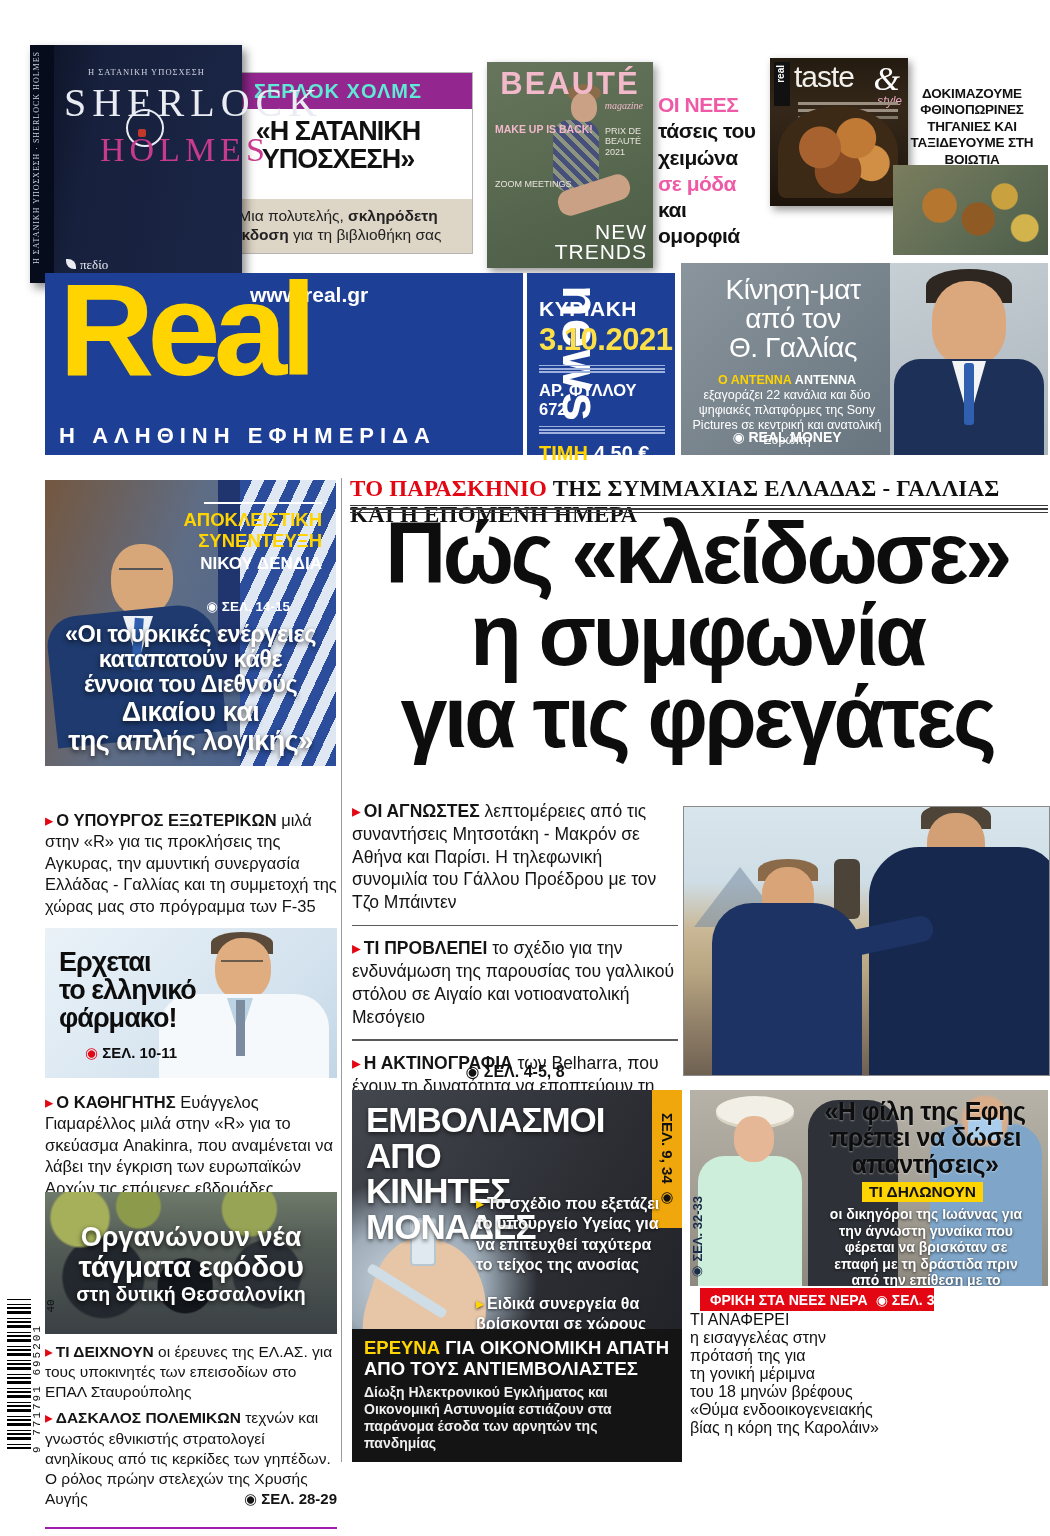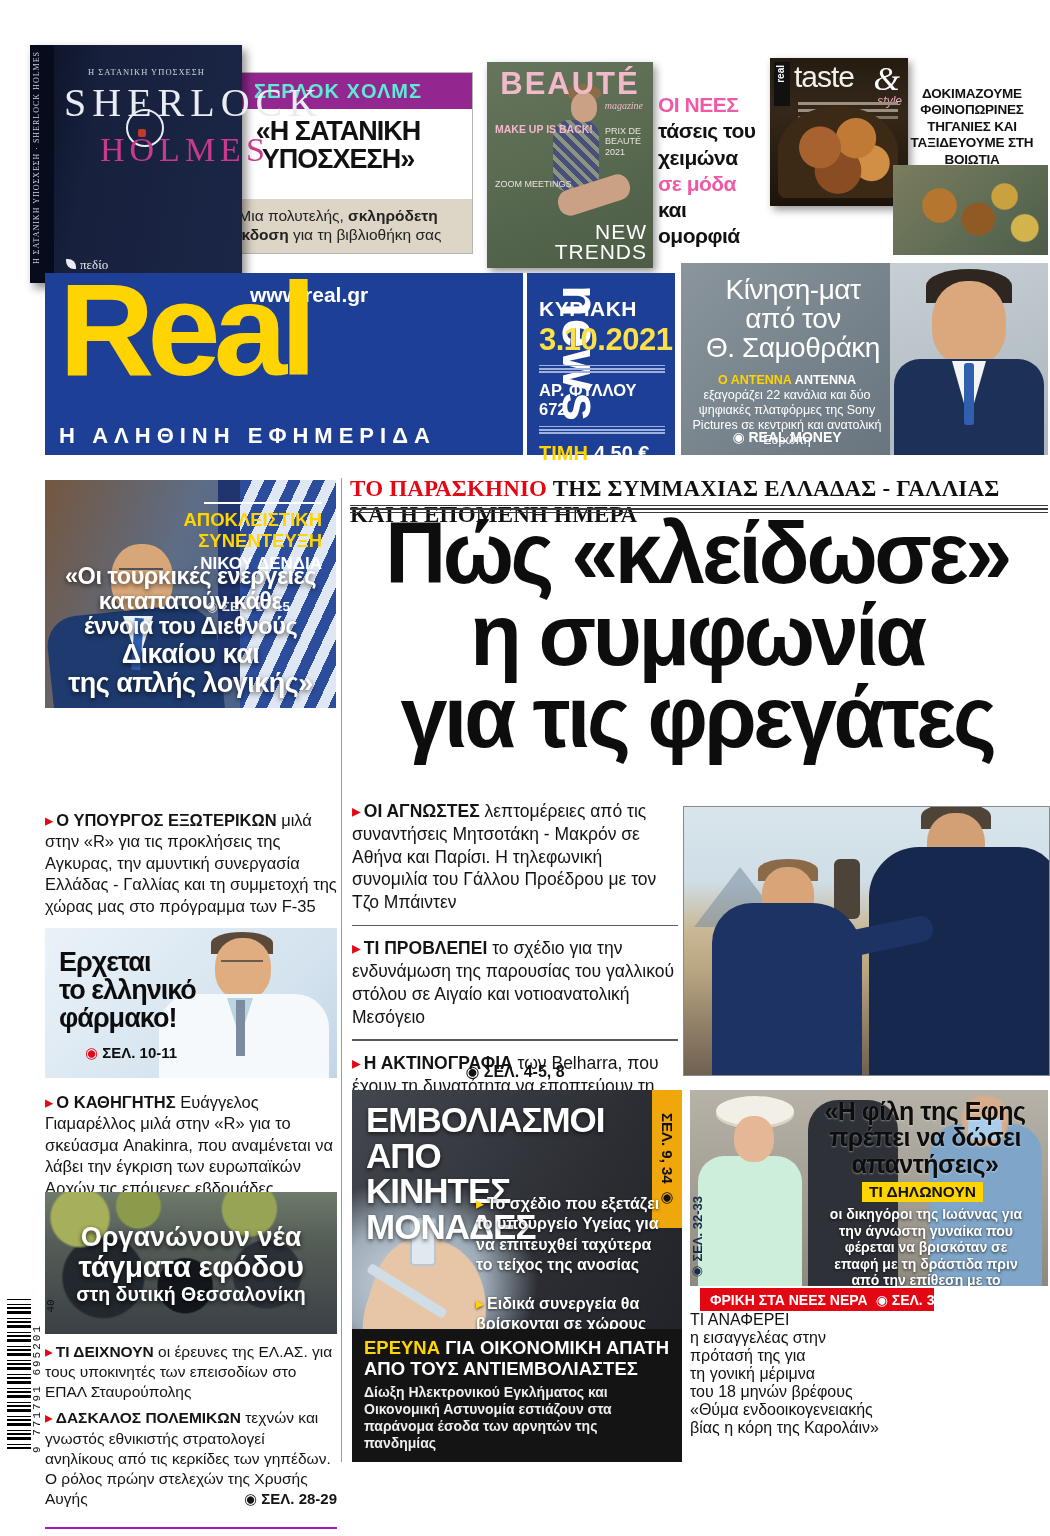--- a/index.html
+++ b/index.html
@@ -93,21 +93,21 @@
   #ant-tag{position:absolute;left:6px;bottom:10px;width:200px;text-align:center;color:#fff;font-weight:800;font-size:14px;}
   
   #kicker{left:350px;top:476px;width:698px;font-family:"Liberation Serif",serif;font-weight:bold;font-size:23px;letter-spacing:.2px;}
   #kicker .red{color:#e30613;}
   #kicker-rules{left:350px;top:505px;width:698px;height:8px;
         background:repeating-linear-gradient(to bottom,#3a3a3a 0 1.4px,transparent 1.4px 3.4px);}
   #headline{left:346px;top:512px;width:702px;text-align:center;font-weight:800;color:#0d0d0d;
         font-size:87px;line-height:.94;letter-spacing:-3.5px;transform:scaleX(.97);transform-origin:center top;}
   
   #col-divider{left:341px;top:478px;width:1px;height:984px;background:#9a9a9a;}
-  #dendias-card{left:45px;top:480px;width:291px;height:228px;overflow:hidden;
+  #dendias-card{left:45px;top:480px;width:291px;height:286px;overflow:hidden;
         background:linear-gradient(110deg,#6b5razz 0,#000 0);background:linear-gradient(110deg,#74573f 0%,#5e6d86 42%,#3d5a8f 100%);}
   .den-flag{position:absolute;right:0;top:0;width:96px;height:322px;
         background:repeating-linear-gradient(115deg,#2b4d9b 0 11px,#dfe7f2 11px 22px);}
   .den-euflag{position:absolute;right:58px;top:0;width:60px;height:200px;background:#20356e;}
   .den-eustar{position:absolute;right:74px;top:120px;width:14px;height:14px;background:#ffd400;border-radius:50%;}
   .den-head{position:absolute;left:66px;top:64px;width:62px;height:72px;background:#d7a679;border-radius:46%;}
   .den-glasses{position:absolute;left:74px;top:88px;width:44px;height:10px;border-top:2.5px solid #555;}
   .den-suit{position:absolute;left:6px;top:130px;width:170px;height:130px;background:#1e3a6e;border-radius:30px 40px 0 0;transform:rotate(-6deg);}
   .den-shirt{position:absolute;left:78px;top:136px;width:30px;height:46px;background:#eef2f7;clip-path:polygon(0 0,100% 0,50% 100%);}
   .den-tie{position:absolute;left:88px;top:138px;width:9px;height:52px;background:#2f5fae;transform:rotate(4deg);}
@@ -301,21 +301,21 @@
     <div id="ant-portrait">
       <div class="ant-hair"></div>
       <div class="ant-head"></div>
       <div class="ant-suit"></div>
       <div class="ant-shirt"></div>
       <div class="ant-tie"></div>
     </div>
     <div id="ant-title">
       <div>Κίνηση-ματ</div>
       <div>από τον</div>
-      <div>Θ. Σαμοθράκη</div>
+      <div>Θ. Γαλλίας</div>
     </div>
     <div id="ant-lead">
       <span class="y">Ο ΑΝΤΕΝΝΑ</span><span class="w"> ΑΝΤΕΝΝΑ</span>
       <span>εξαγοράζει 22 κανάλια και δύο ψηφιακές πλατφόρμες της Sony Pictures σε κεντρική και ανατολική Ευρώπη</span>
     </div>
     <div id="ant-tag">◉ REAL MONEY</div>
   </div>
 
   <div class="abs" id="kicker">
     <span class="red">ΤΟ ΠΑΡΑΣΚΗΝΙΟ</span><span> ΤΗΣ ΣΥΜΜΑΧΙΑΣ ΕΛΛΑΔΑΣ - ΓΑΛΛΙΑΣ ΚΑΙ Η ΕΠΟΜΕΝΗ ΗΜΕΡΑ</span>

